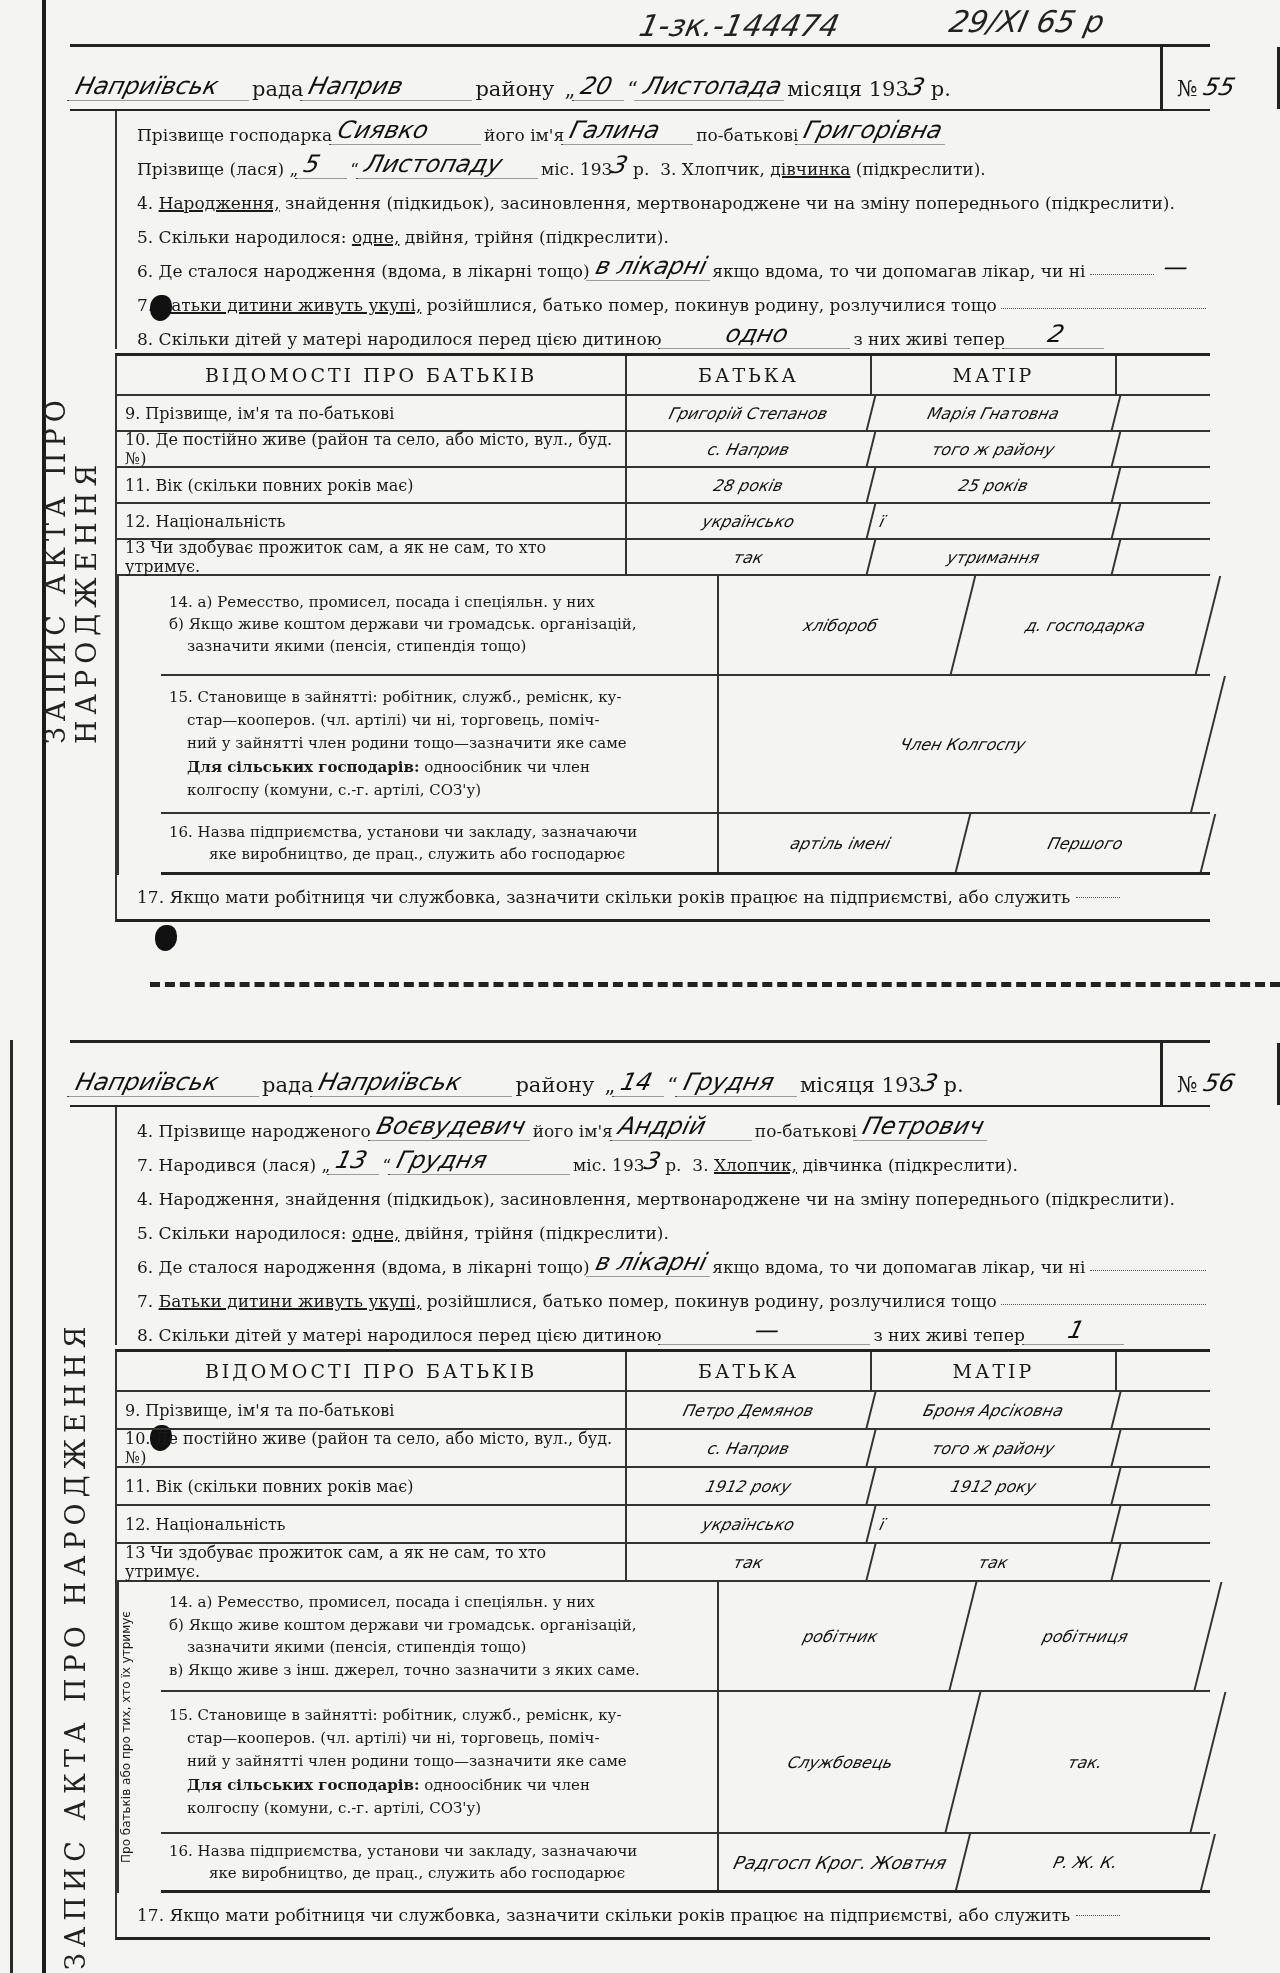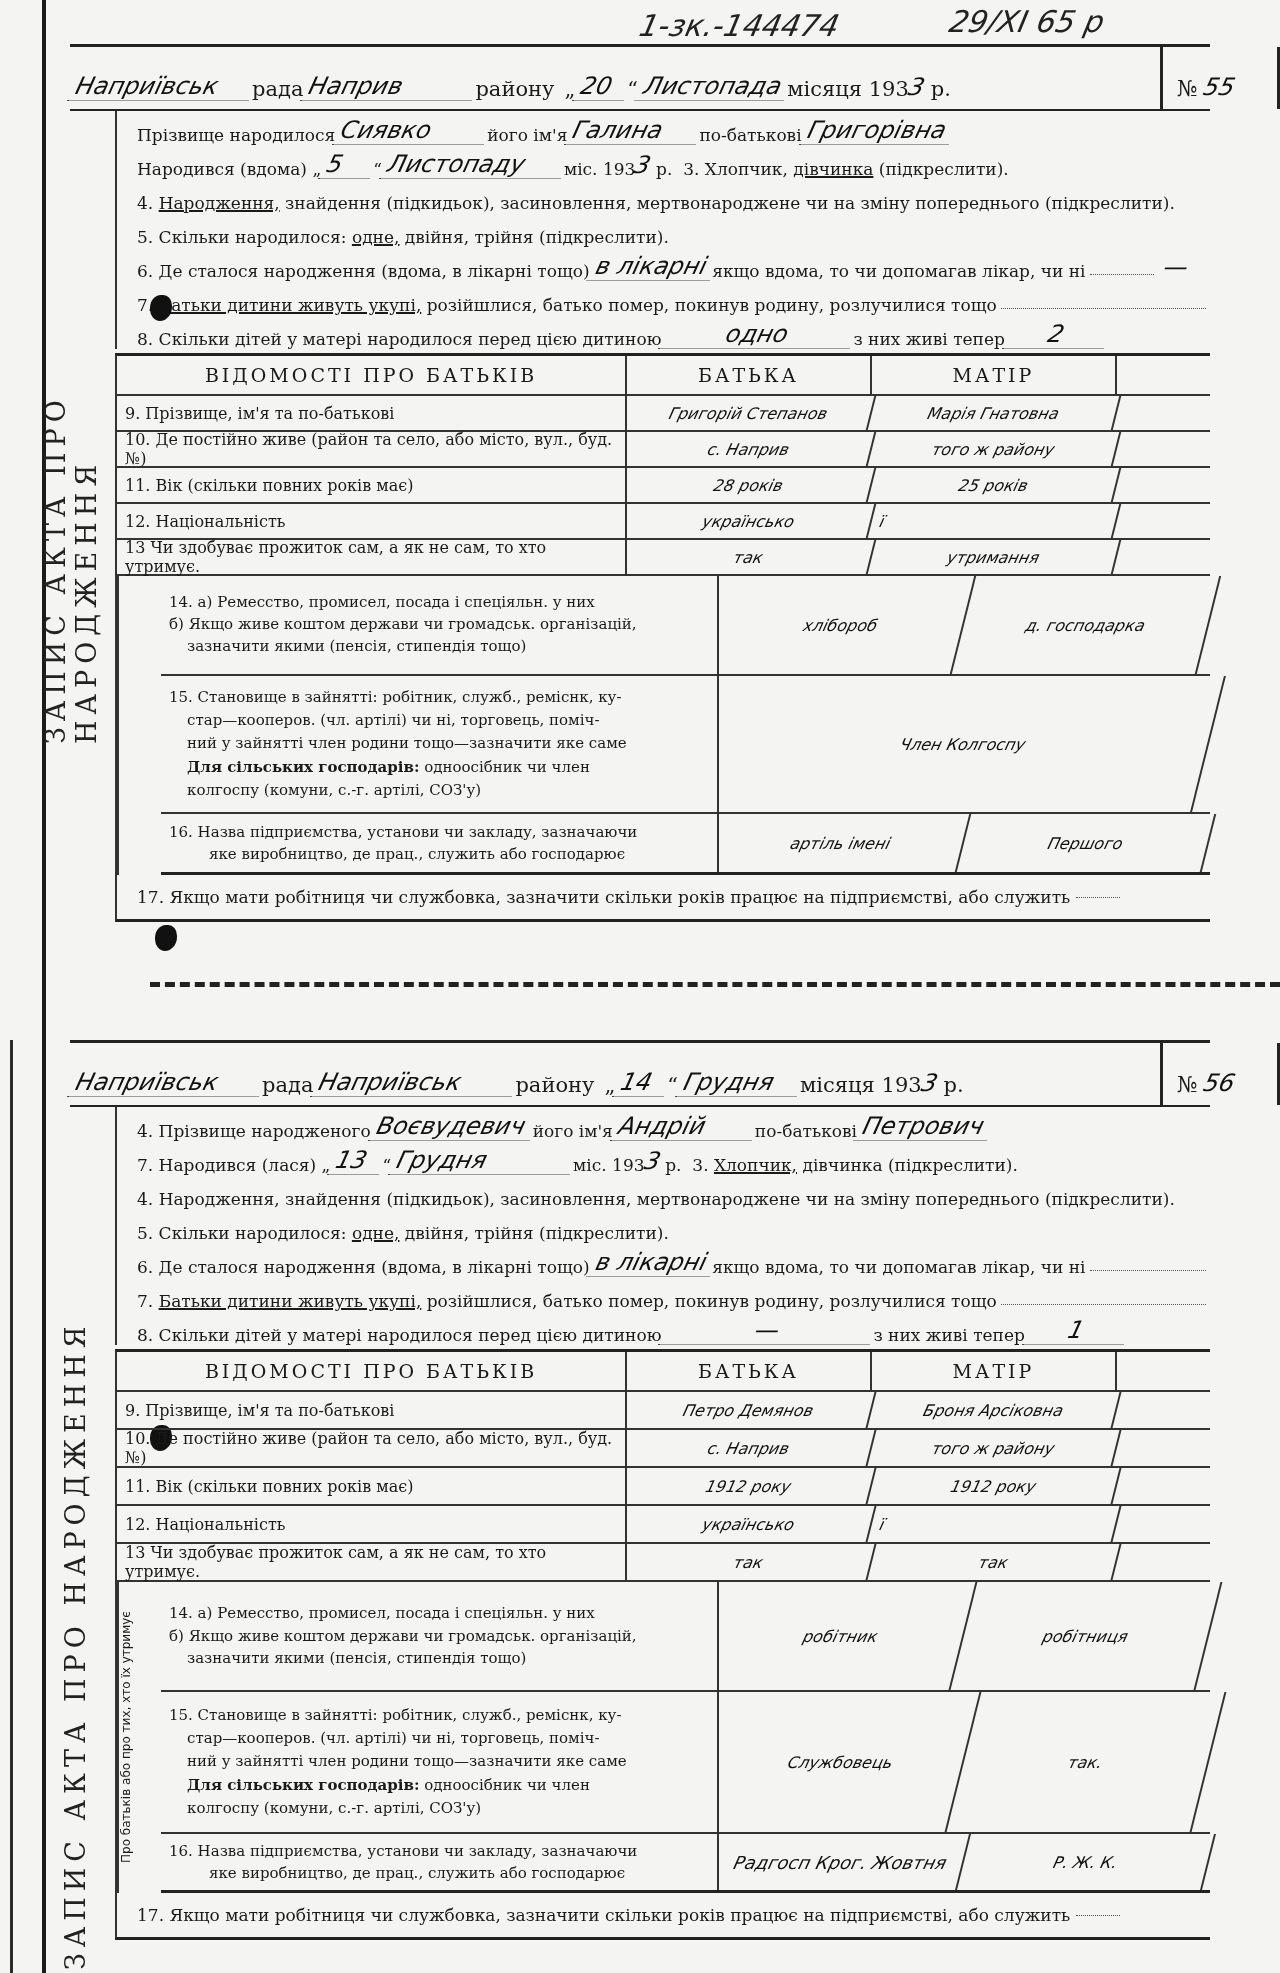--- a/index.html
+++ b/index.html
@@ -80,28 +80,28 @@
     <div class="number-box">
         <span>№</span>
         <span class="hw" style="border:none">55</span>
       </div>
   </div>
 
   <div class="vertical-title" style="left:-30px; top:200px; height:500px;">ЗАПИС АКТА ПРО НАРОДЖЕННЯ</div>
 
   <div class="rows">
     <div class="row">
-        <span>Прізвище народилося</span>
+        <span>Прізвище господарка</span>
         <span class="hw" style="min-width:140px">Сиявко</span>
         <span>його ім'я</span>
         <span class="hw" style="min-width:120px">Галина</span>
         <span>по-батькові</span>
         <span class="hw" style="min-width:110px">Григорівна</span>
       </div>
-    <div class="row"><span>Народився (вдома) „</span><span class="hw">5</span>“<span class="hw" style="min-width:170px">Листопаду</span><span>міс. 193</span><span class="hw" style="border:none;padding:0;min-width:10px">3</span>&nbsp;<span>р.</span>&nbsp;&nbsp;<span>3.</span>&nbsp;<span>Хлопчик,</span>&nbsp;<span class="u">дівчинка</span>&nbsp;<span>(підкреслити).</span></div>
+    <div class="row"><span>Прізвище (лася) „</span><span class="hw">5</span>“<span class="hw" style="min-width:170px">Листопаду</span><span>міс. 193</span><span class="hw" style="border:none;padding:0;min-width:10px">3</span>&nbsp;<span>р.</span>&nbsp;&nbsp;<span>3.</span>&nbsp;<span>Хлопчик,</span>&nbsp;<span class="u">дівчинка</span>&nbsp;<span>(підкреслити).</span></div>
     <div class="row"><span>4.</span>&nbsp;<span class="u">Народження,</span>&nbsp;<span>знайдення (підкидьок), засиновлення, мертвонароджене чи на зміну попереднього (підкреслити).</span></div>
     <div class="row"><span>5. Скільки народилося:</span>&nbsp;<span class="u">одне,</span>&nbsp;<span>двійня, трійня (підкреслити).</span></div>
     <div class="row">
         <span>6. Де сталося народження (вдома, в лікарні тощо)</span>
         <span class="hw" style="min-width:100px">в лікарні</span>
         <span>якщо вдома, то чи допомагав лікар, чи ні</span>
         <span class="fill"></span>
         <span class="hw" style="border:none">—</span>
       </div>
     <div class="row"><span>7.</span>&nbsp;<span class="u">Батьки дитини живуть укупі,</span>&nbsp;<span>розійшлися, батько помер, покинув родину, розлучилися тощо</span><span class="fill"></span></div>
@@ -266,20 +266,21 @@
         <div class="tcell c3 hw" style="border-bottom:none">так</div>
       </div>
     <div class="sub">
       <div class="side-label">Про батьків або про тих, хто їх утримує</div>
       <div style="flex:1">
         <div class="trow" style="height:108px">
           <div class="tcell c1 multi" style="width:558px;font-size:15px;line-height:1.5">
               <span>14. а) Ремесство, промисел, посада і спеціяльн. у них</span>
               <span>б) Якщо живе коштом держави чи громадськ. організацій,</span>
               <span style="padding-left:18px">зазначити якими (пенсія, стипендія тощо)</span>
+              <span>в) Якщо живе з інш. джерел, точно зазначити з яких саме.</span>
             </div>
           <div class="tcell c2 hw" style="border-bottom:none">робітник</div>
           <div class="tcell c3 hw" style="border-bottom:none">робітниця</div>
         </div>
         <div class="trow" style="height:140px">
           <div class="tcell c1 multi" style="width:558px;font-size:15px">
               <span>15. Становище в зайнятті: робітник, служб., реміснк, ку-</span>
               <span style="padding-left:18px">стар—кооперов. (чл. артілі) чи ні, торговець, поміч-</span>
               <span style="padding-left:18px">ний у зайнятті член родини тощо—зазначити яке саме</span>
               <span style="padding-left:18px"><b>Для сільських господарів:</b> <span>одноосібник чи член</span></span>

